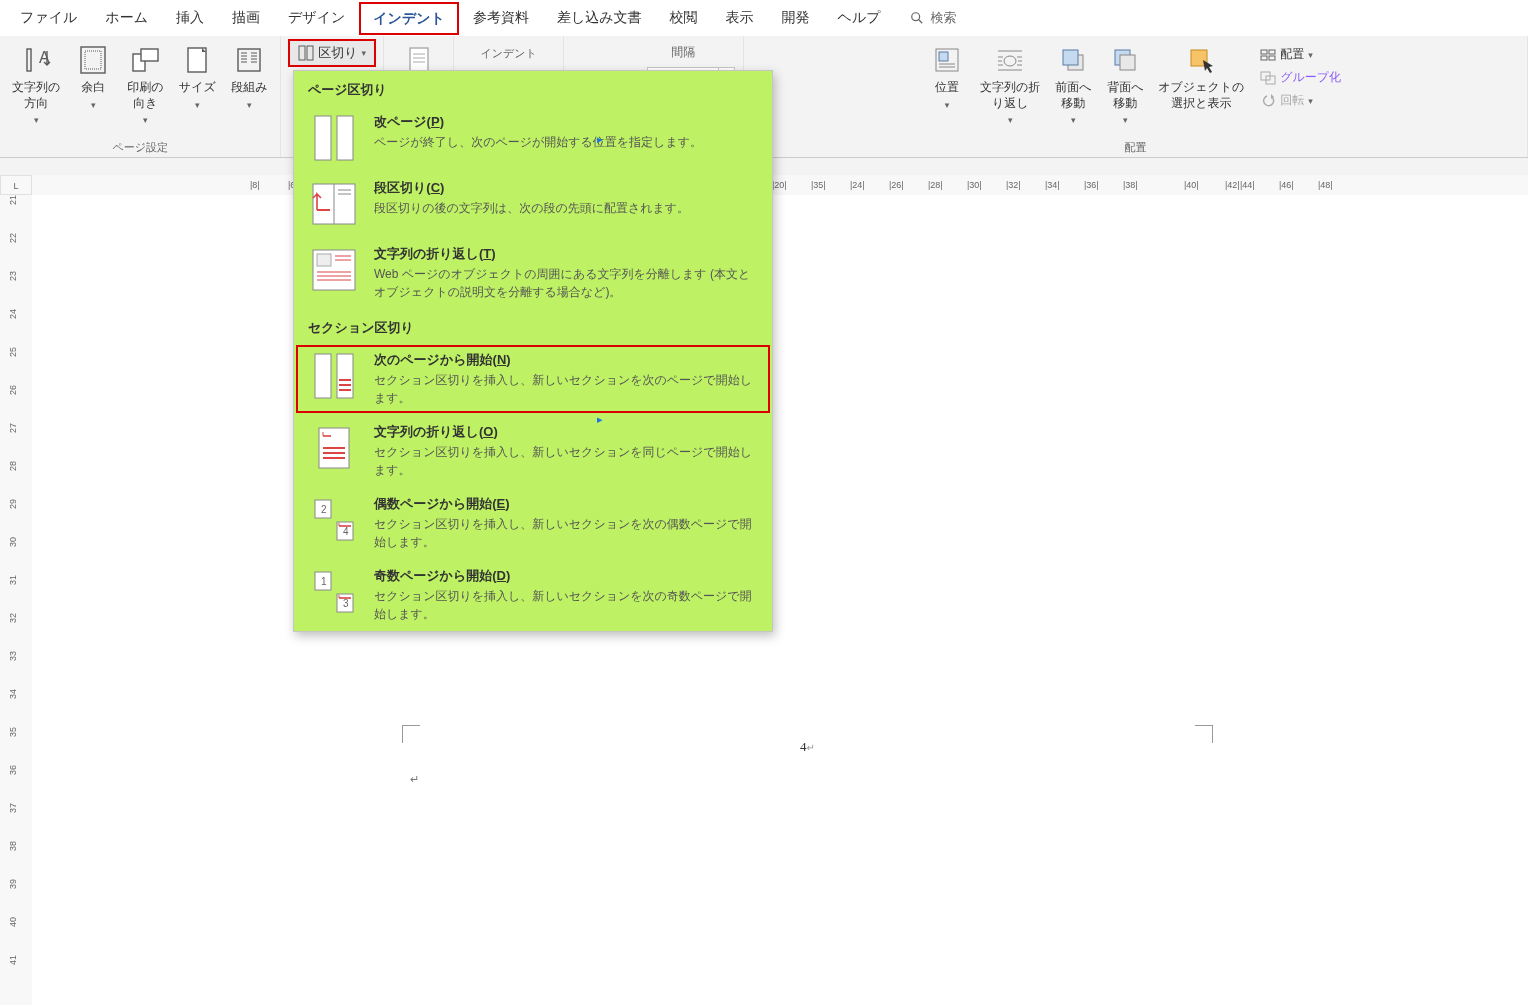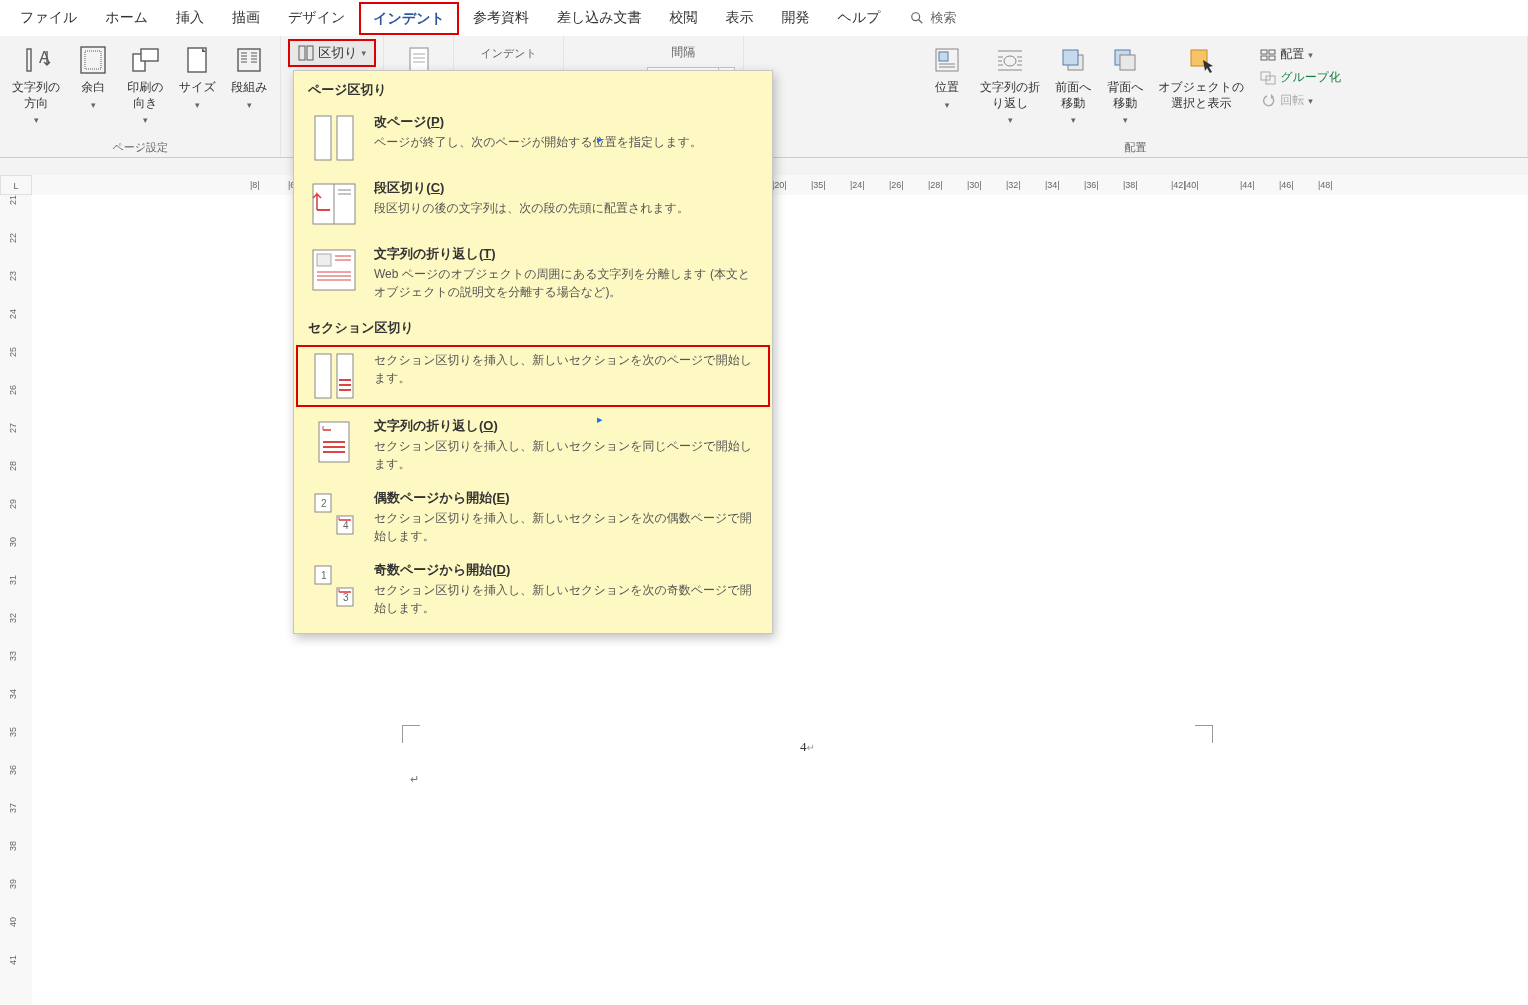--- a/index.html
+++ b/index.html
@@ -30,21 +30,21 @@
     .ruler-h .tick { position:absolute; white-space:nowrap; }
     .ruler-v { position:absolute; top:195px; left:0; width:32px; bottom:0; background:#f8f8f8; font-size:9px; color:#666; }
     .ruler-v .tick { position:absolute; left:8px; transform:rotate(-90deg); transform-origin:left top; white-space:nowrap; }
     .corner { position:absolute; top:175px; left:0; width:32px; height:20px; background:#f8f8f8; font-size:9px; text-align:center; line-height:20px; color:#666; border:1px solid #e0e0e0; }
     .doc-area { position:absolute; top:195px; left:32px; right:0; bottom:0; background:#fff; }
     .page-num { position:absolute; font-size:13px; color:#333; font-family:"Times New Roman",serif; }
     .corner-mark { position:absolute; width:18px; height:18px; }
     .corner-mark.tl { border-left:1px solid #999; border-top:1px solid #999; }
     .corner-mark.tr { border-right:1px solid #999; border-top:1px solid #999; }
     .cursor-mark { position:absolute; font-size:11px; color:#777; }
-    .dropdown-panel { position:absolute; top:70px; left:293px; width:480px; background:#fef9c3; border:1px solid #c6c6c6; box-shadow:2px 4px 10px rgba(0,0,0,.25); z-index:100; padding-bottom:8px; }
+    .dropdown-panel { position:absolute; top:70px; left:293px; width:480px; background:#bef264; border:1px solid #c6c6c6; box-shadow:2px 4px 10px rgba(0,0,0,.25); z-index:100; }
     .dd-section-title { padding:10px 14px 6px 14px; font-size:13px; font-weight:700; color:#333; }
     .dd-item { display:flex; gap:14px; padding:8px 14px; cursor:pointer; }
     .dd-item.highlight { outline:2px solid #d00; outline-offset:-4px; }
     .dd-icon { width:52px; height:50px; flex-shrink:0; display:flex; align-items:center; justify-content:center; position:relative; }
     .dd-texts { flex:1; }
     .dd-title { font-size:13px; font-weight:700; color:#333; margin-bottom:2px; }
     .dd-title u { text-decoration:underline; }
     .dd-desc { font-size:12px; color:#555; line-height:1.5; }
     .caret { position:absolute; left:303px; width:8px; font-size:11px; color:#1a73e8; }
     svg { display:block; }
@@ -269,21 +269,21 @@
               <svg width="16" height="14" viewBox="0 0 16 14">
                 <rect x="1" y="2" width="6" height="4" fill="none" stroke="#666"></rect>
                 <rect x="9" y="2" width="6" height="4" fill="none" stroke="#666"></rect>
                 <rect x="1" y="8" width="6" height="4" fill="none" stroke="#666"></rect>
                 <rect x="9" y="8" width="6" height="4" fill="none" stroke="#666"></rect>
               </svg>
             </span>
           <span>配置</span>
             <span class="chev">▾</span>
         </div>
-        <div class="rbtn-sm" style="color:#15803d">
+        <div class="rbtn-sm" style="color:#8b5cf6">
           <span class="icon-sm">
               <svg width="16" height="14" viewBox="0 0 16 14">
                 <rect x="1" y="1" width="9" height="8" fill="none" stroke="#aaa"></rect>
                 <rect x="6" y="5" width="9" height="8" fill="none" stroke="#aaa"></rect>
               </svg>
             </span>
           <span>グループ化</span>
         </div>
         <div class="rbtn-sm" style="color:#aaa">
           <span class="icon-sm">
@@ -360,20 +360,21 @@
     <div class="dd-icon">
       <svg width="50" height="48" viewBox="0 0 50 48">
           <rect x="6" y="2" width="16" height="44" fill="#fff" stroke="#888"></rect>
           <rect x="28" y="2" width="16" height="44" fill="#fff" stroke="#888"></rect>
           <line x1="30" y1="28" x2="42" y2="28" stroke="#d44" stroke-width="2"></line>
           <line x1="30" y1="33" x2="42" y2="33" stroke="#d44" stroke-width="2"></line>
           <line x1="30" y1="38" x2="42" y2="38" stroke="#d44" stroke-width="2"></line>
         </svg>
     </div>
     <div class="dd-texts">
+      <div class="dd-title"><span>次のページから開始</span>(<u>N</u>)</div>
       <div class="dd-desc">セクション区切りを挿入し、新しいセクションを次のページで開始します。</div>
     </div>
   </div>
 
   <div class="dd-item">
     <div class="dd-icon">
       <svg width="50" height="48" viewBox="0 0 50 48">
           <rect x="10" y="4" width="30" height="40" fill="#fff" stroke="#888"></rect>
           <line x1="14" y1="12" x2="22" y2="12" stroke="#d44" stroke-width="1.6"></line>
           <path d="M14 12 L14 8" stroke="#d44"></path>
@@ -431,21 +432,21 @@
     <span class="tick" style="left: 779px;">|35|</span>
     <span class="tick" style="left: 818px;">|24|</span>
     <span class="tick" style="left: 857px;">|26|</span>
     <span class="tick" style="left: 896px;">|28|</span>
     <span class="tick" style="left: 935px;">|30|</span>
     <span class="tick" style="left: 974px;">|32|</span>
     <span class="tick" style="left: 1013px;">|34|</span>
     <span class="tick" style="left: 1052px;">|36|</span>
     <span class="tick" style="left: 1091px;">|38|</span>
     <span class="tick" style="left: 1130px; padding-left: 22px;">|40|</span>
-    <span class="tick" style="left: 1139px; text-align: center;">|42|</span>
+    <span class="tick" style="left: 1193px; text-align: center;">|42|</span>
     <span class="tick" style="left: 1208px;">|44|</span>
     <span class="tick" style="left: 1247px;">|46|</span>
     <span class="tick" style="left: 1286px;">|48|</span>
   </div>
 <div class="ruler-v">
     <span class="tick" style="top: 10px;">21</span>
     <span class="tick" style="top: 48px;">22</span>
     <span class="tick" style="top: 86px;">23</span>
     <span class="tick" style="top: 124px;">24</span>
     <span class="tick" style="top: 162px;">25</span>

